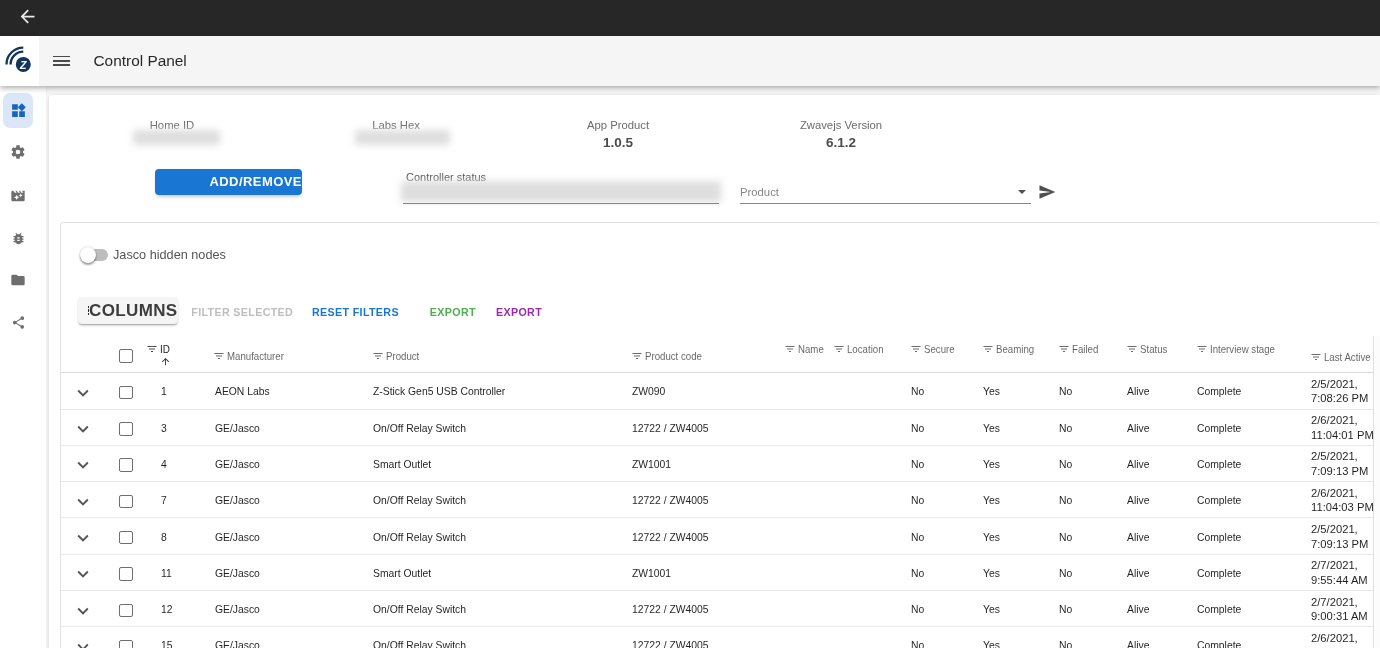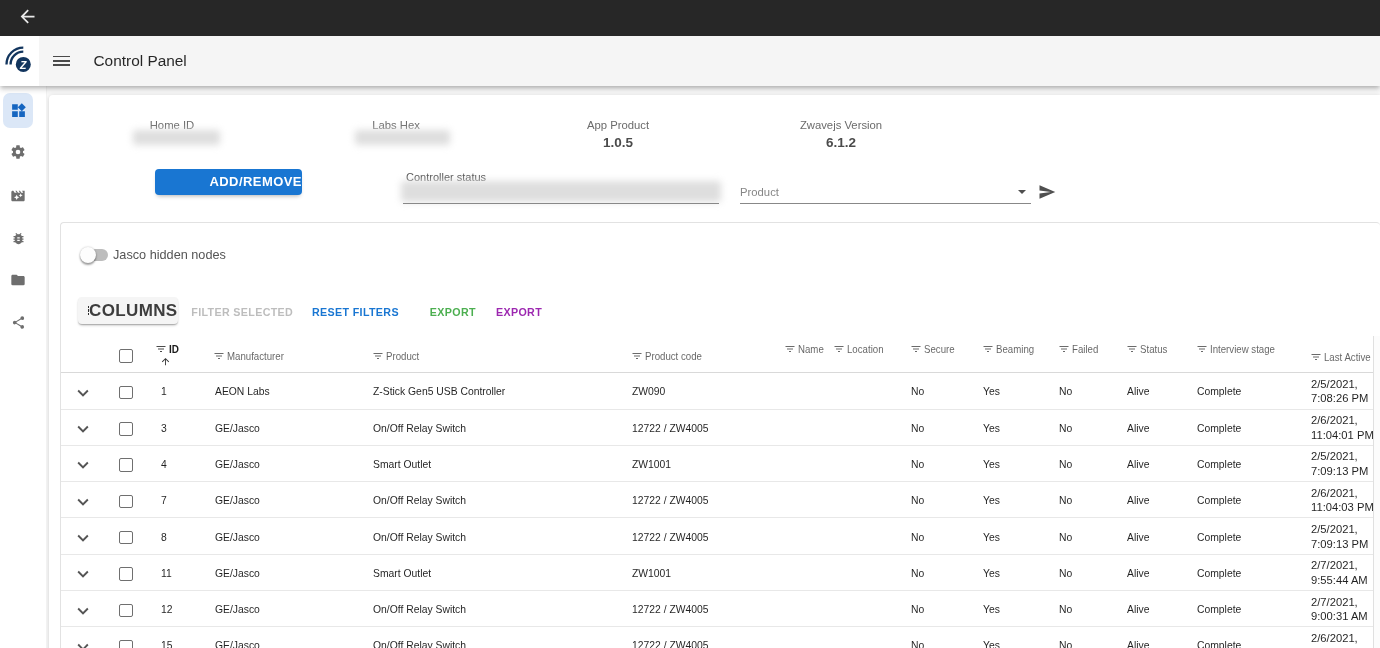--- a/index.html
+++ b/index.html
@@ -147,21 +147,21 @@
           <div></div>
         </div>
         <span>COLUMNS</span>
       </div>
 <div class="btxt" style="left:130.3px;color:#bdbdbd">FILTER SELECTED</div>
 <div class="btxt" style="left:251px;color:#1976d2">RESET FILTERS</div>
 <div class="btxt" style="left:368.8px;color:#4caf50">EXPORT</div>
 <div class="btxt" style="left:435px;color:#9c27b0">EXPORT</div>
 <div class="abs" style="left:0;top:114.5px;width:1312px;height:36.3px;border-bottom:1px solid #d9d9d9">
 <div class="cbox" style="left:58.3px;top:12.4px"></div>
-<div class="hcell" style="left:94px;top:-5.7px;font-weight:bold;color:#1b1b1b;font-size:10.8px">
+<div class="hcell" style="left:85px;top:-5.7px;font-weight:normal;color:#1b1b1b;font-size:10.8px">
           <svg width="12" height="12" viewBox="0 0 24 24">
             <path fill="#4a4a4a" d="M6,13H18V11H6M3,6V8H21V6M10,18H14V16H10V18Z"></path>
           </svg>
           <span>ID</span>
         </div>
 <div class="abs" style="left:99px;top:19px">
           <svg width="11" height="11" viewBox="0 0 24 24">
             <path fill="rgba(0,0,0,.78)" d="M13,20H11V8L5.5,13.5L4.08,12.08L12,4.16L19.92,12.08L18.5,13.5L13,8V20Z"></path>
           </svg>
         </div>

